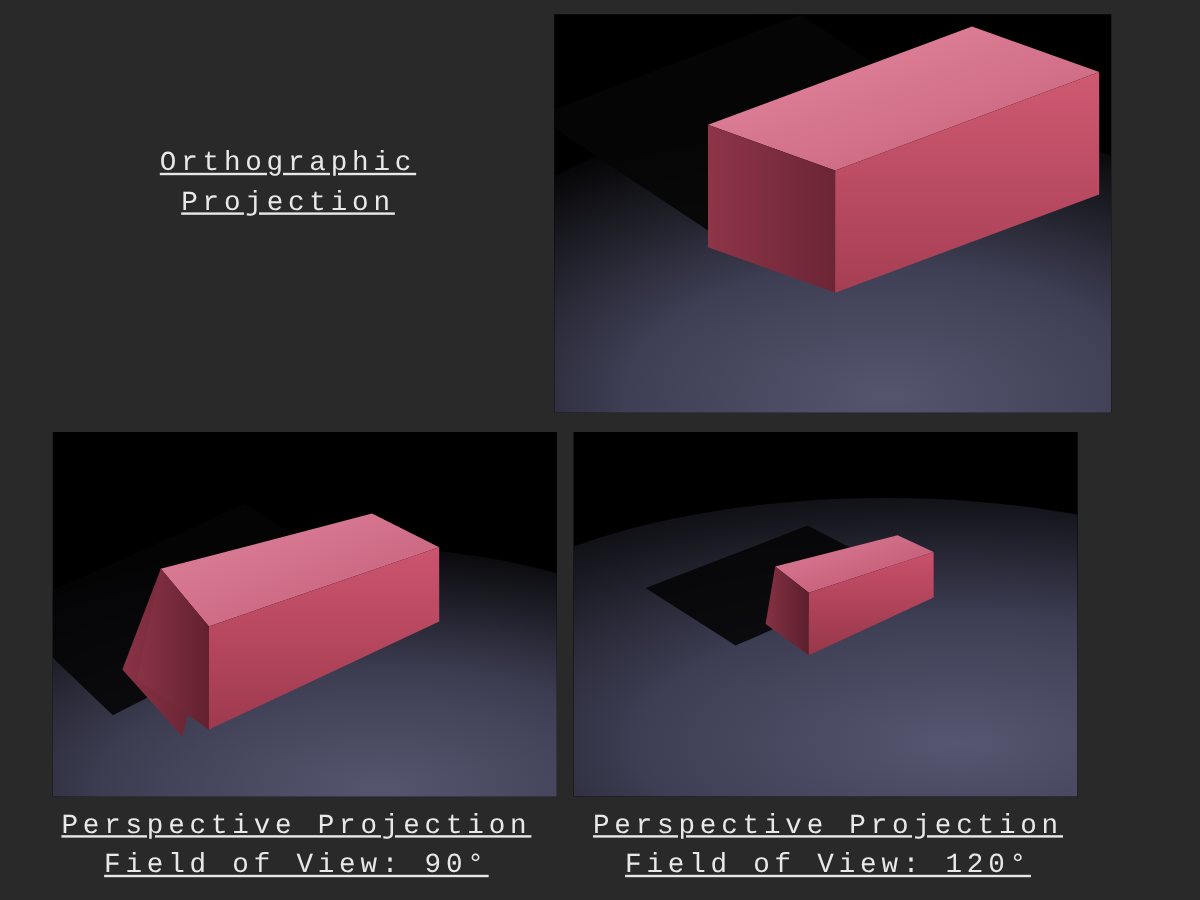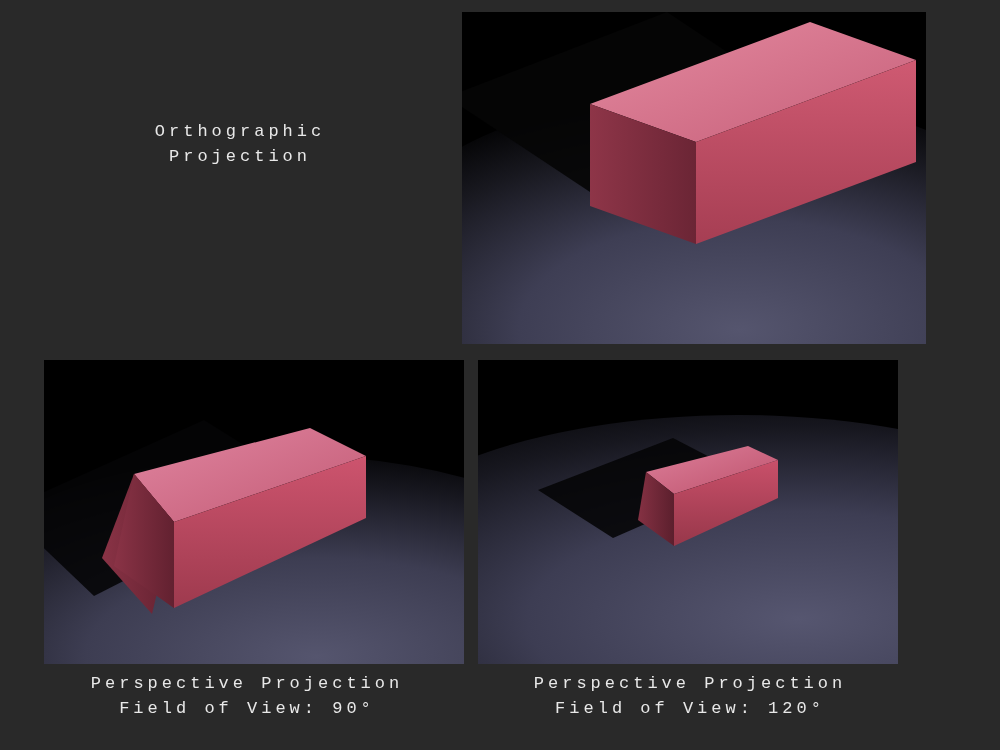--- a/index.html
+++ b/index.html
@@ -13,24 +13,25 @@
     overflow: hidden;
   }
   .stage {
     position: relative;
     width: 1000px;
     height: 750px;
   }
   .label {
     position: absolute;
     text-align: center;
-    font-size: 17px;
+    font-size: 23px;
     letter-spacing: 4px;
     line-height: 1.45;
     white-space: pre;
+    text-decoration: underline;
   }
   .label.ortho {
     left: 60px;
     top: 120px;
     width: 360px;
   }
   .label.persp-left {
     left: 37px;
     top: 672px;
     width: 420px;

